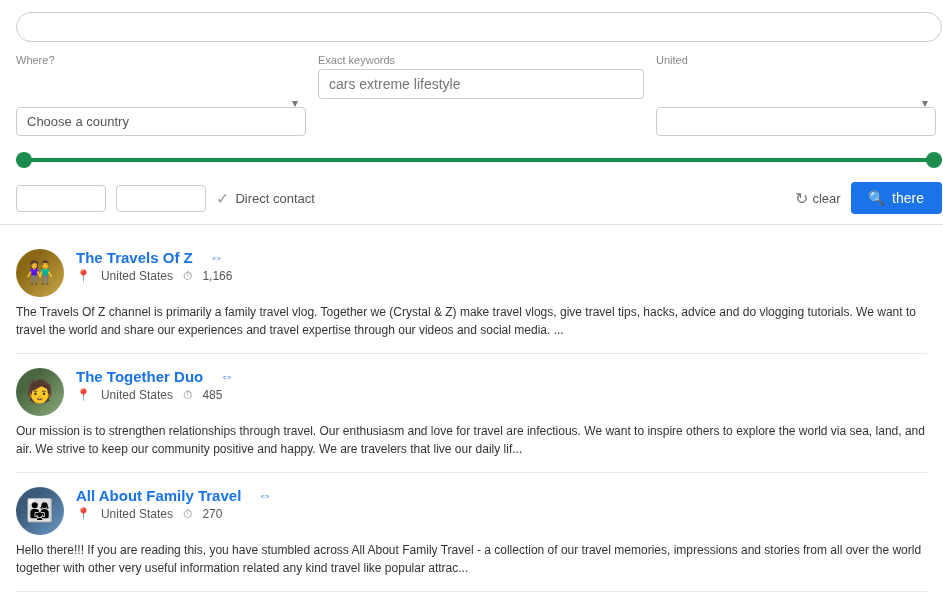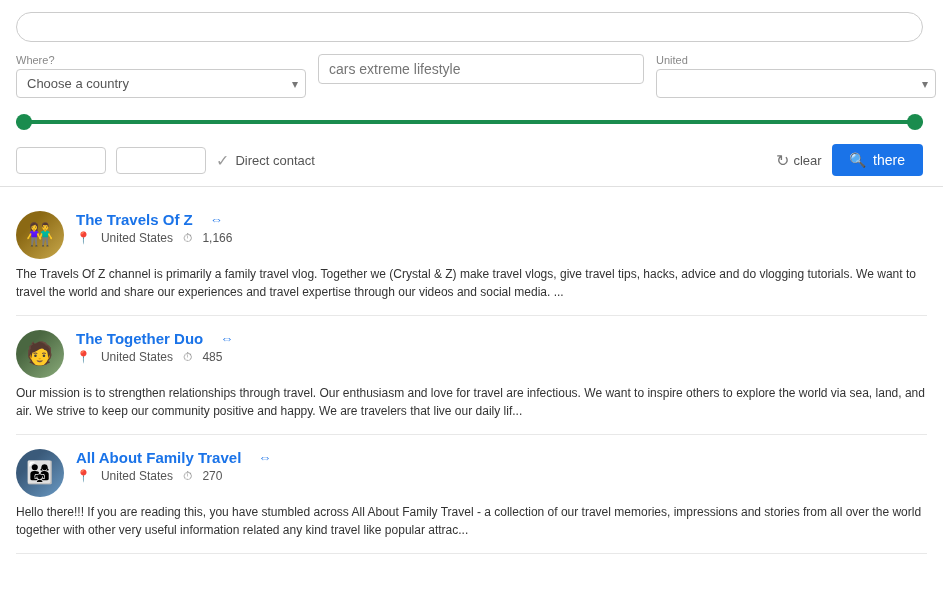--- a/index.html
+++ b/index.html
@@ -4,21 +4,21 @@
   <style>
     * { box-sizing: border-box; margin: 0; padding: 0; }
     body {
       font-family: Arial, sans-serif;
       background: #fff;
       color: #333;
       font-size: 14px;
     }
 
     .top-section {
-      padding: 12px 20px 0 16px;
+      padding: 12px 1px 0 16px;
       border-bottom: 1px solid #e0e0e0;
     }
 
     .search-bar-row {
       display: flex;
       align-items: center;
       border: 1px solid #ccc;
       border-radius: 20px;
       padding: 6px 14px;
       margin-bottom: 12px;
@@ -59,20 +59,21 @@
       border: 1px solid #ccc;
       border-radius: 4px;
       padding: 6px 28px 6px 10px;
       font-size: 13px;
       color: #555;
       background: #fff;
       appearance: none;
       -webkit-appearance: none;
       cursor: pointer;
       outline: none;
+      margin-top: 38px;
     }
 
     .filter-select.country {
       width: 290px;
     }
 
     .filter-select.extra {
       width: 280px;
     }
 
@@ -293,20 +294,21 @@
           <option>United States</option>
           <option>United Kingdom</option>
           <option>Canada</option>
           <option>Australia</option>
         </select>
         <span class="filter-select-arrow">▾</span>
       </div>
     </div>
 
     <div class="filter-group">
+      <span class="filter-label">Exact keywords</span>
       <input class="keywords-input" type="text" placeholder="cars extreme lifestyle" style="">
     </div>
 
     <div class="filter-group">
       <span class="filter-label">United</span>
       <div class="filter-select-wrapper">
         <select class="filter-select extra">
           <option></option>
         </select>
         <span class="filter-select-arrow">▾</span>

